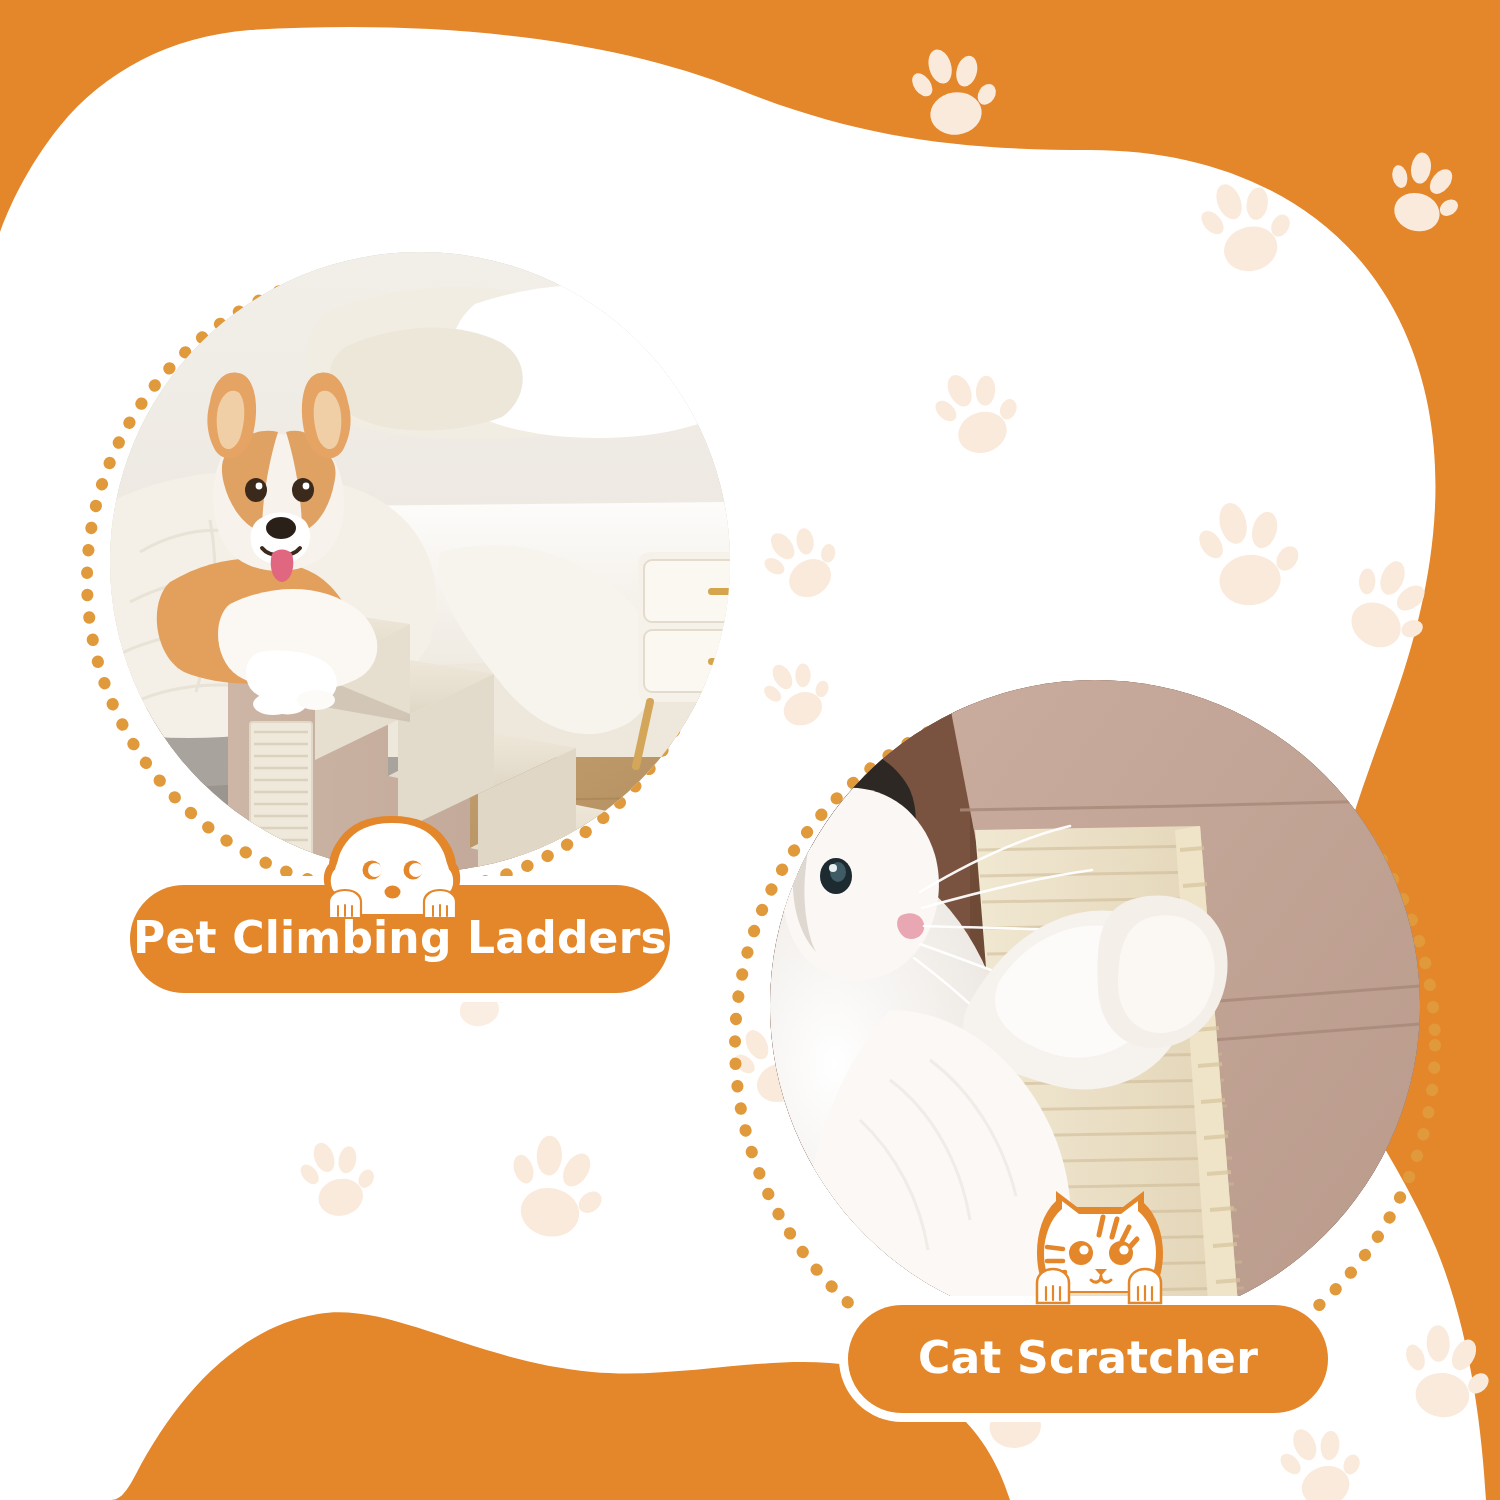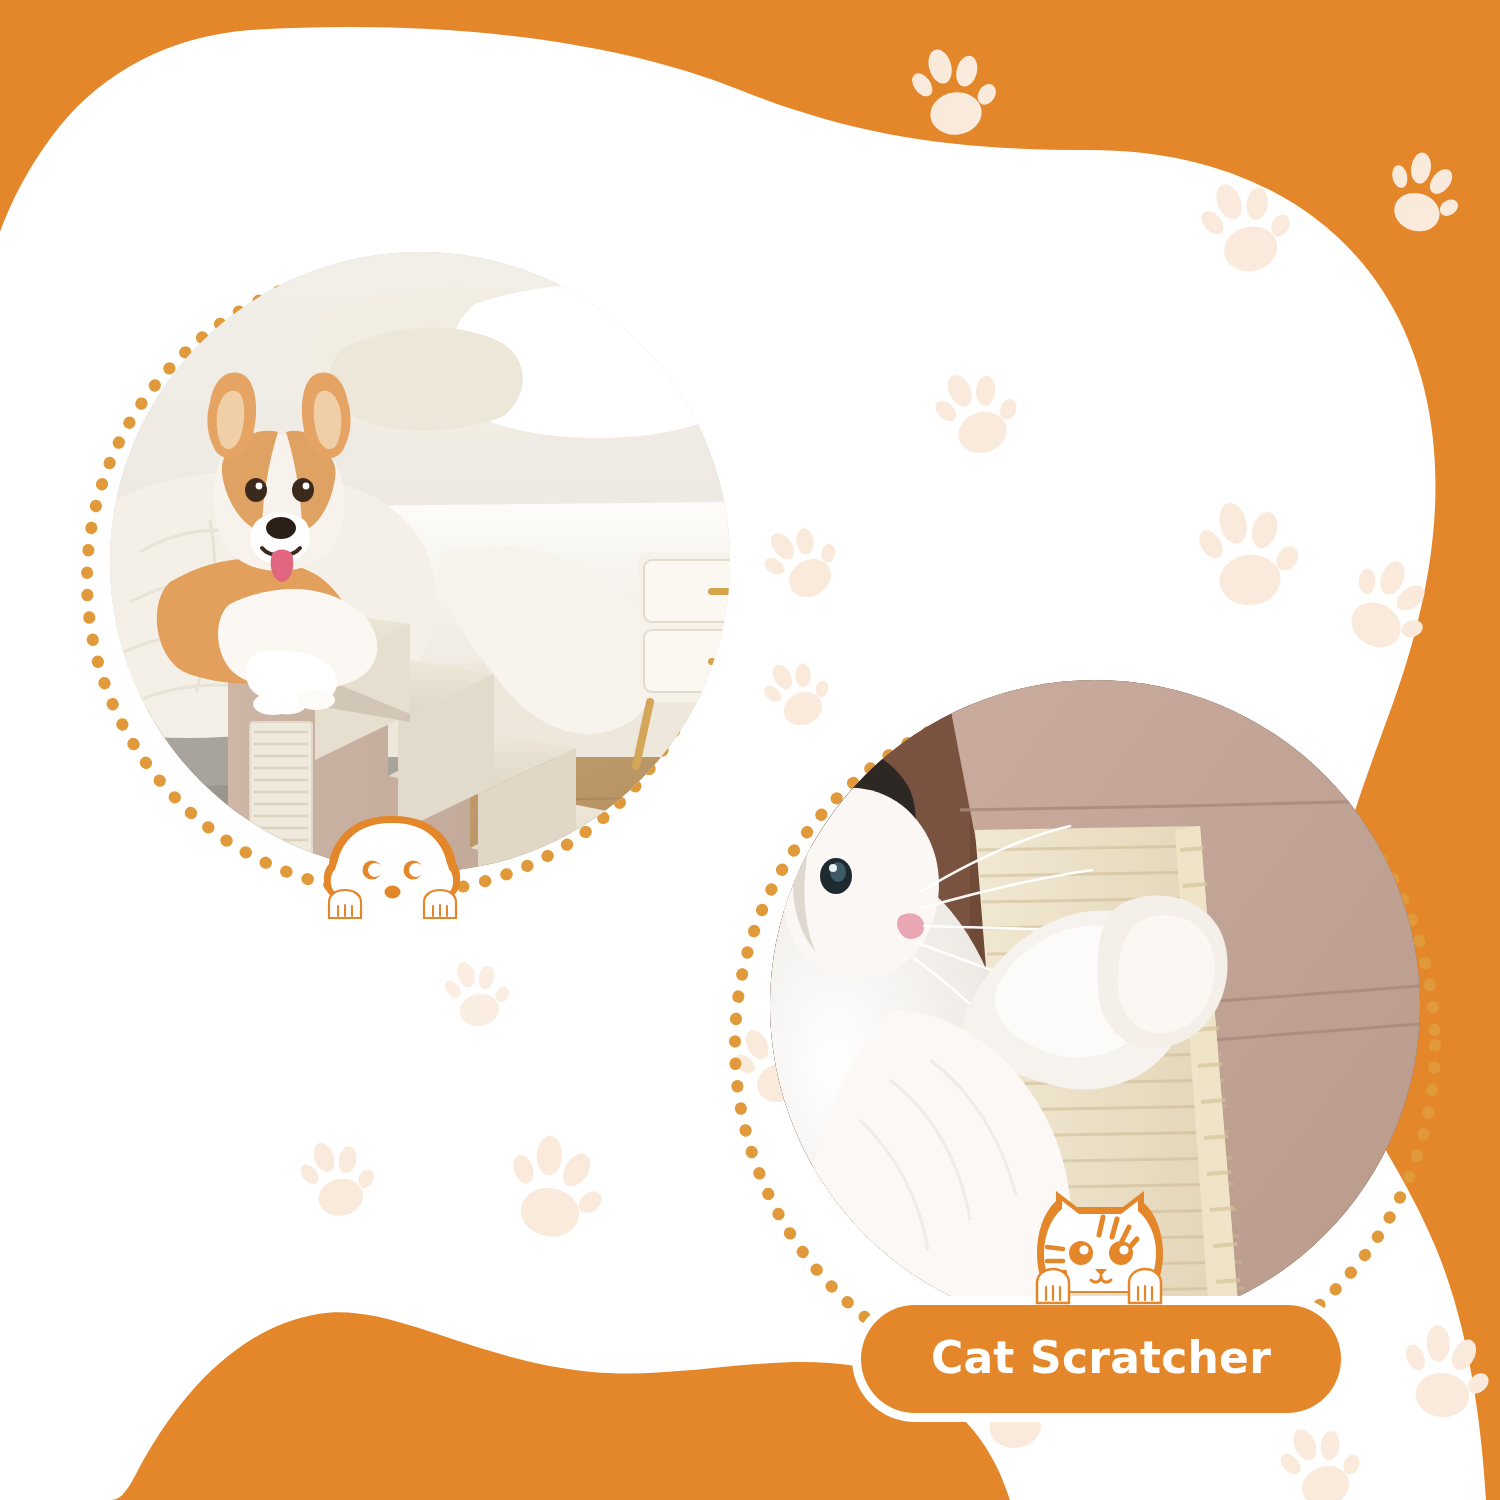--- a/index.html
+++ b/index.html
@@ -379,20 +379,23 @@
 
           <path d="M148,268 C162,258 180,258 194,268 C204,278 202,300 186,308 C170,316 152,312 144,300 C138,288 140,274 148,268 Z" fill="#FFFFFF"></path>
           <ellipse cx="171" cy="276" rx="15" ry="11" fill="#2B2018"></ellipse>
 
           <path d="M152,296 C160,306 182,306 190,296" stroke="#3B2A1C" stroke-width="4" fill="none" stroke-linecap="round"></path>
           <path d="M162,302 C166,296 178,296 182,302 C186,316 180,330 172,330 C164,330 158,316 162,302 Z" fill="#E0677F"></path>
         </g>
       </svg>
     </div>
 
+    <div class="badge" style="left:80px;top:655px;width:540px;height:108px;">
+      <span class="badge-label">Pet Climbing Ladders</span>
+    </div>
 
     <svg class="mascot" style="left:265px;top:580px;width:155px;height:120px;" viewBox="0 0 155 120">
       <g>
 
         <path d="M77,6 C102,6 120,14 130,28 C136,36 140,44 141,54
                  C143,56 146,62 145,72 C144,82 138,88 132,88
                  L132,104 L22,104 L22,88 C16,88 10,82 9,72 C8,62 12,56 14,54
                  C15,44 19,36 25,28 C35,14 52,6 77,6 Z" fill="#E4862A"></path>
 
         <path d="M77,13 C99,13 114,20 123,33 C129,41 132,50 132,58
@@ -541,21 +544,21 @@
                    L40,650 C20,560 40,420 120,330 Z" fill="#FBF8F5"></path>
           <g opacity=".35" stroke="#DED6CD" stroke-width="3" fill="none">
             <path d="M120,400 C160,430 190,480 200,540"></path>
             <path d="M90,440 C126,474 150,520 158,570"></path>
             <path d="M160,380 C200,410 232,458 246,516"></path>
           </g>
         </g>
       </svg>
     </div>
 
-    <div class="badge" style="left:161px;top:645px;width:480px;height:108px;text-align:right;">
+    <div class="badge" style="left:148px;top:645px;width:480px;height:108px;text-align:right;">
       <span class="badge-label">Cat Scratcher</span>
     </div>
 
     <svg class="mascot" style="left:325px;top:527px;width:150px;height:130px;" viewBox="0 0 150 130">
       <g>
 
         <path d="M31,14 L31,4 L52,20 L98,20 L119,4 L119,16
                  C132,28 138,48 138,66 C138,82 134,96 128,106
                  L22,106 C16,96 12,82 12,66 C12,46 18,26 31,14 Z" fill="#E4862A"></path>
 

